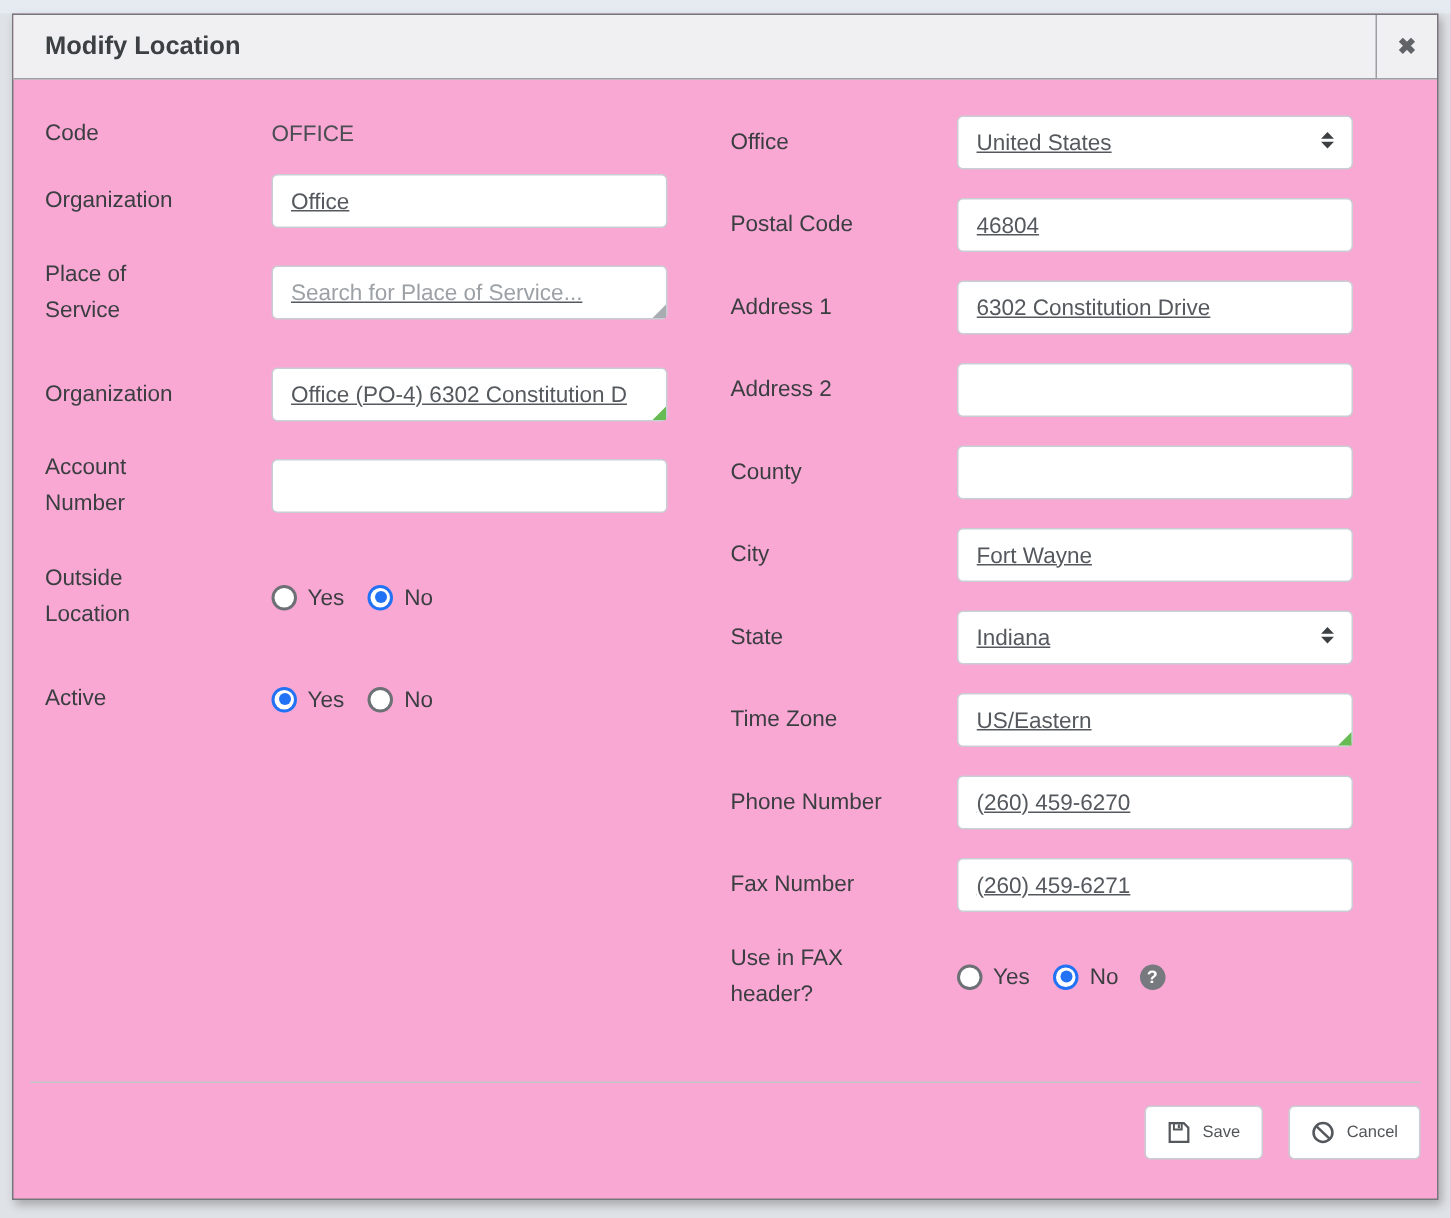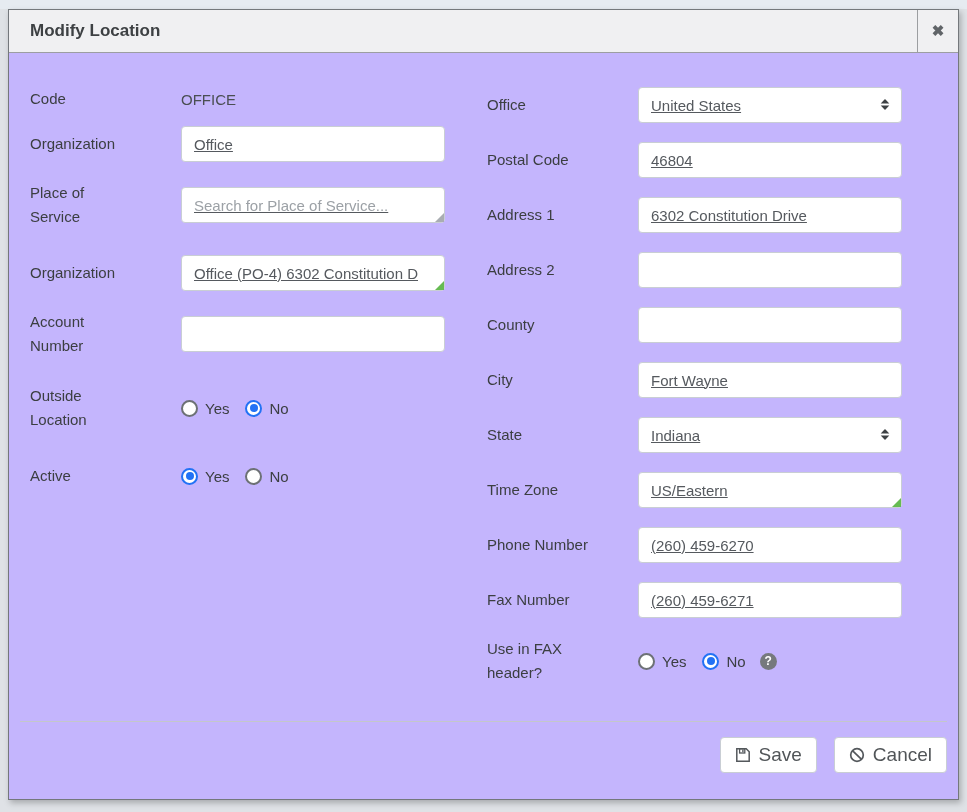--- a/index.html
+++ b/index.html
@@ -9,21 +9,21 @@
     background: #dfe2e6;
     position: relative;
     overflow: hidden;
   }
   .backdrop-top {
     position: absolute; left: 0; top: 0; width: 967px; height: 9px;
     background: #e6ebf1;
   }
   .modal {
     position: absolute; left: 8px; top: 9px; width: 951px; height: 791px;
-    background: #c4b5fd;
+    background: #f9a8d4;
     border: 1px solid #74787c;
     box-shadow: 2px 3px 6px rgba(0,0,0,0.25);
     display: flex; flex-direction: column;
   }
   .modal-header {
     height: 43px; flex: 0 0 43px;
     background: #f0f0f2;
     border-bottom: 1px solid #9c9ea1;
     display: flex; align-items: stretch;
   }
@@ -33,21 +33,21 @@
     font-size: 17px; font-weight: bold; color: #3d4043;
   }
   .modal-close {
     width: 41px; border-left: 1px solid #9c9ea1;
     display: flex; align-items: center; justify-content: center;
     font-size: 15px; font-weight: bold; color: #606468;
     cursor: pointer; background: transparent; border-top: none; border-right: none; border-bottom: none;
   }
   .modal-body {
     flex: 1 1 auto;
-    padding: 34px 56px 0 21px;
+    padding: 24px 56px 0 21px;
     display: grid;
     grid-template-columns: 1fr 1fr;
     column-gap: 42px;
     align-content: start;
   }
   .col { min-width: 0; }
   .row {
     display: grid;
     grid-template-columns: 151px 1fr;
     align-items: center;
@@ -114,21 +114,21 @@
     gap: 17px;
     padding-top: 15px;
   }
   .btn {
     height: 36px;
     display: inline-flex; align-items: center; gap: 8px;
     background: #fff;
     border: 1px solid #c9ced4; border-radius: 4px;
     padding: 0 14px;
     font-family: "Liberation Sans", sans-serif;
-    font-size: 19px; color: #515558;
+    font-size: 11px; color: #515558;
     cursor: pointer;
   }
   .btn svg { display: block; }
 </style>
 </head>
 <body>
 
 <div class="backdrop-top"></div>
 
 <div class="modal">

